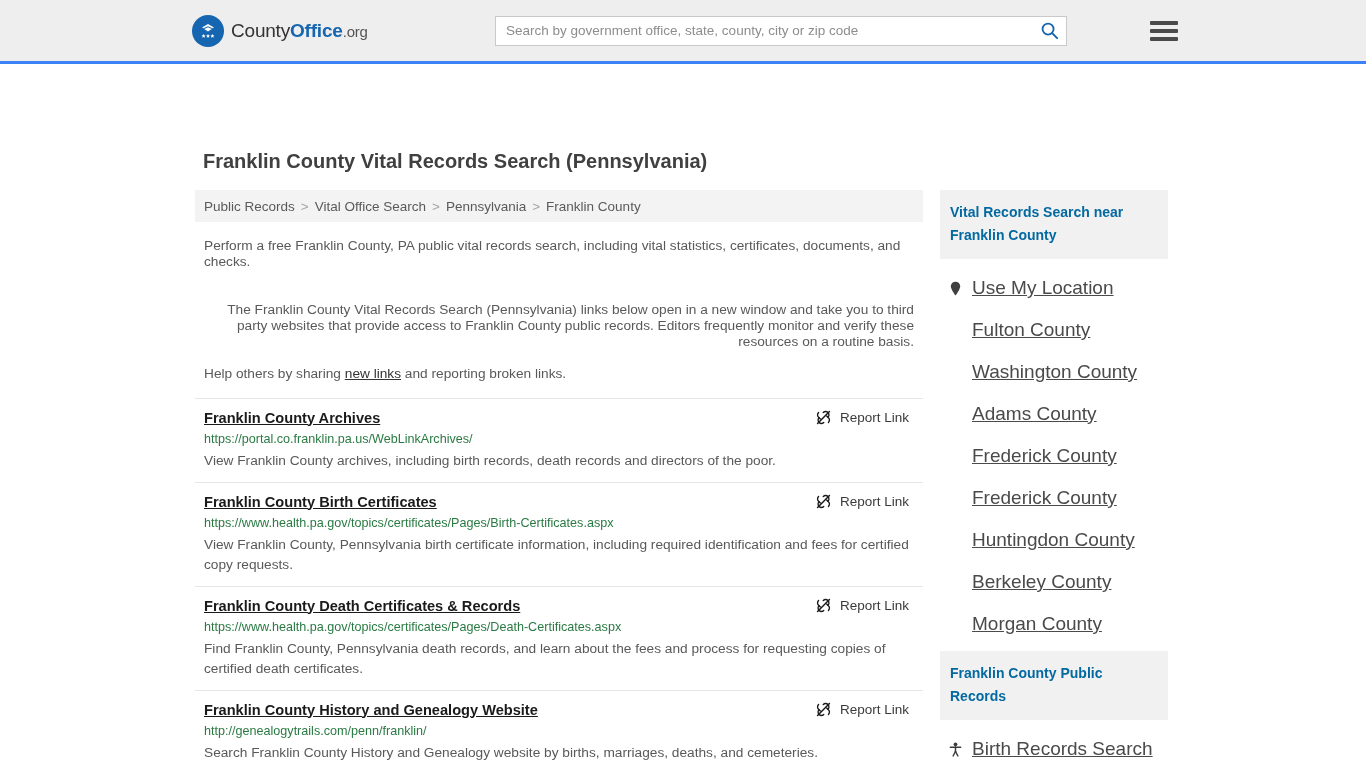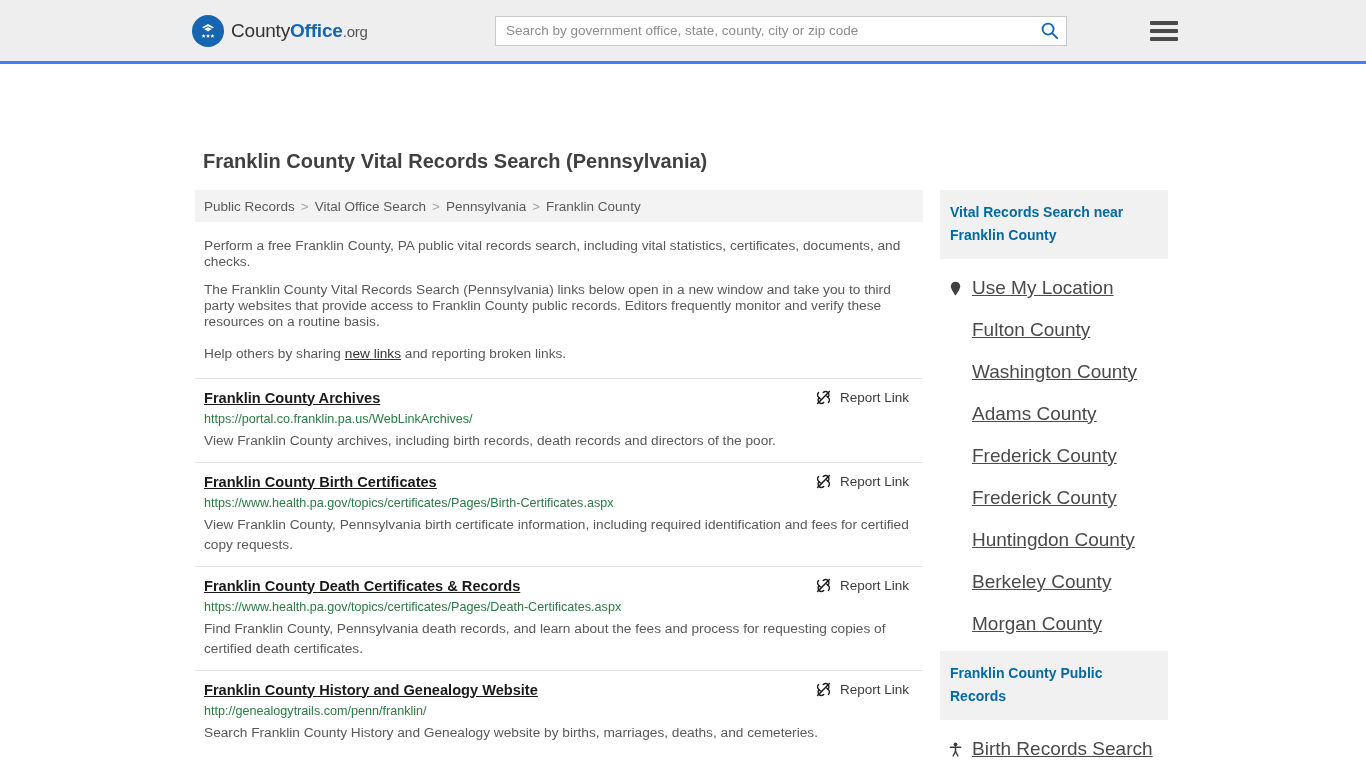--- a/index.html
+++ b/index.html
@@ -128,21 +128,21 @@
   .breadcrumb .sep { color: #a5a5a5; }
 
   .intro p {
     margin: 0;
     padding: 0 9px 0 9px;
     font-size: 13.7px;
     line-height: 16px;
     color: #59595b;
   }
   .intro p.p1 { margin-top: 16px; }
-  .intro p.p2 { margin-top: 12px; }
+  .intro p.p2 { margin-top: 32px; text-align: right; }
   .intro p.p3 { margin-top: 16px; }
   .intro a {
     color: #333;
     text-decoration: underline;
     font-weight: normal;
   }
 
   .results { margin-top: 16px; }
   .result {
     padding: 10px 9px 11px 9px;

